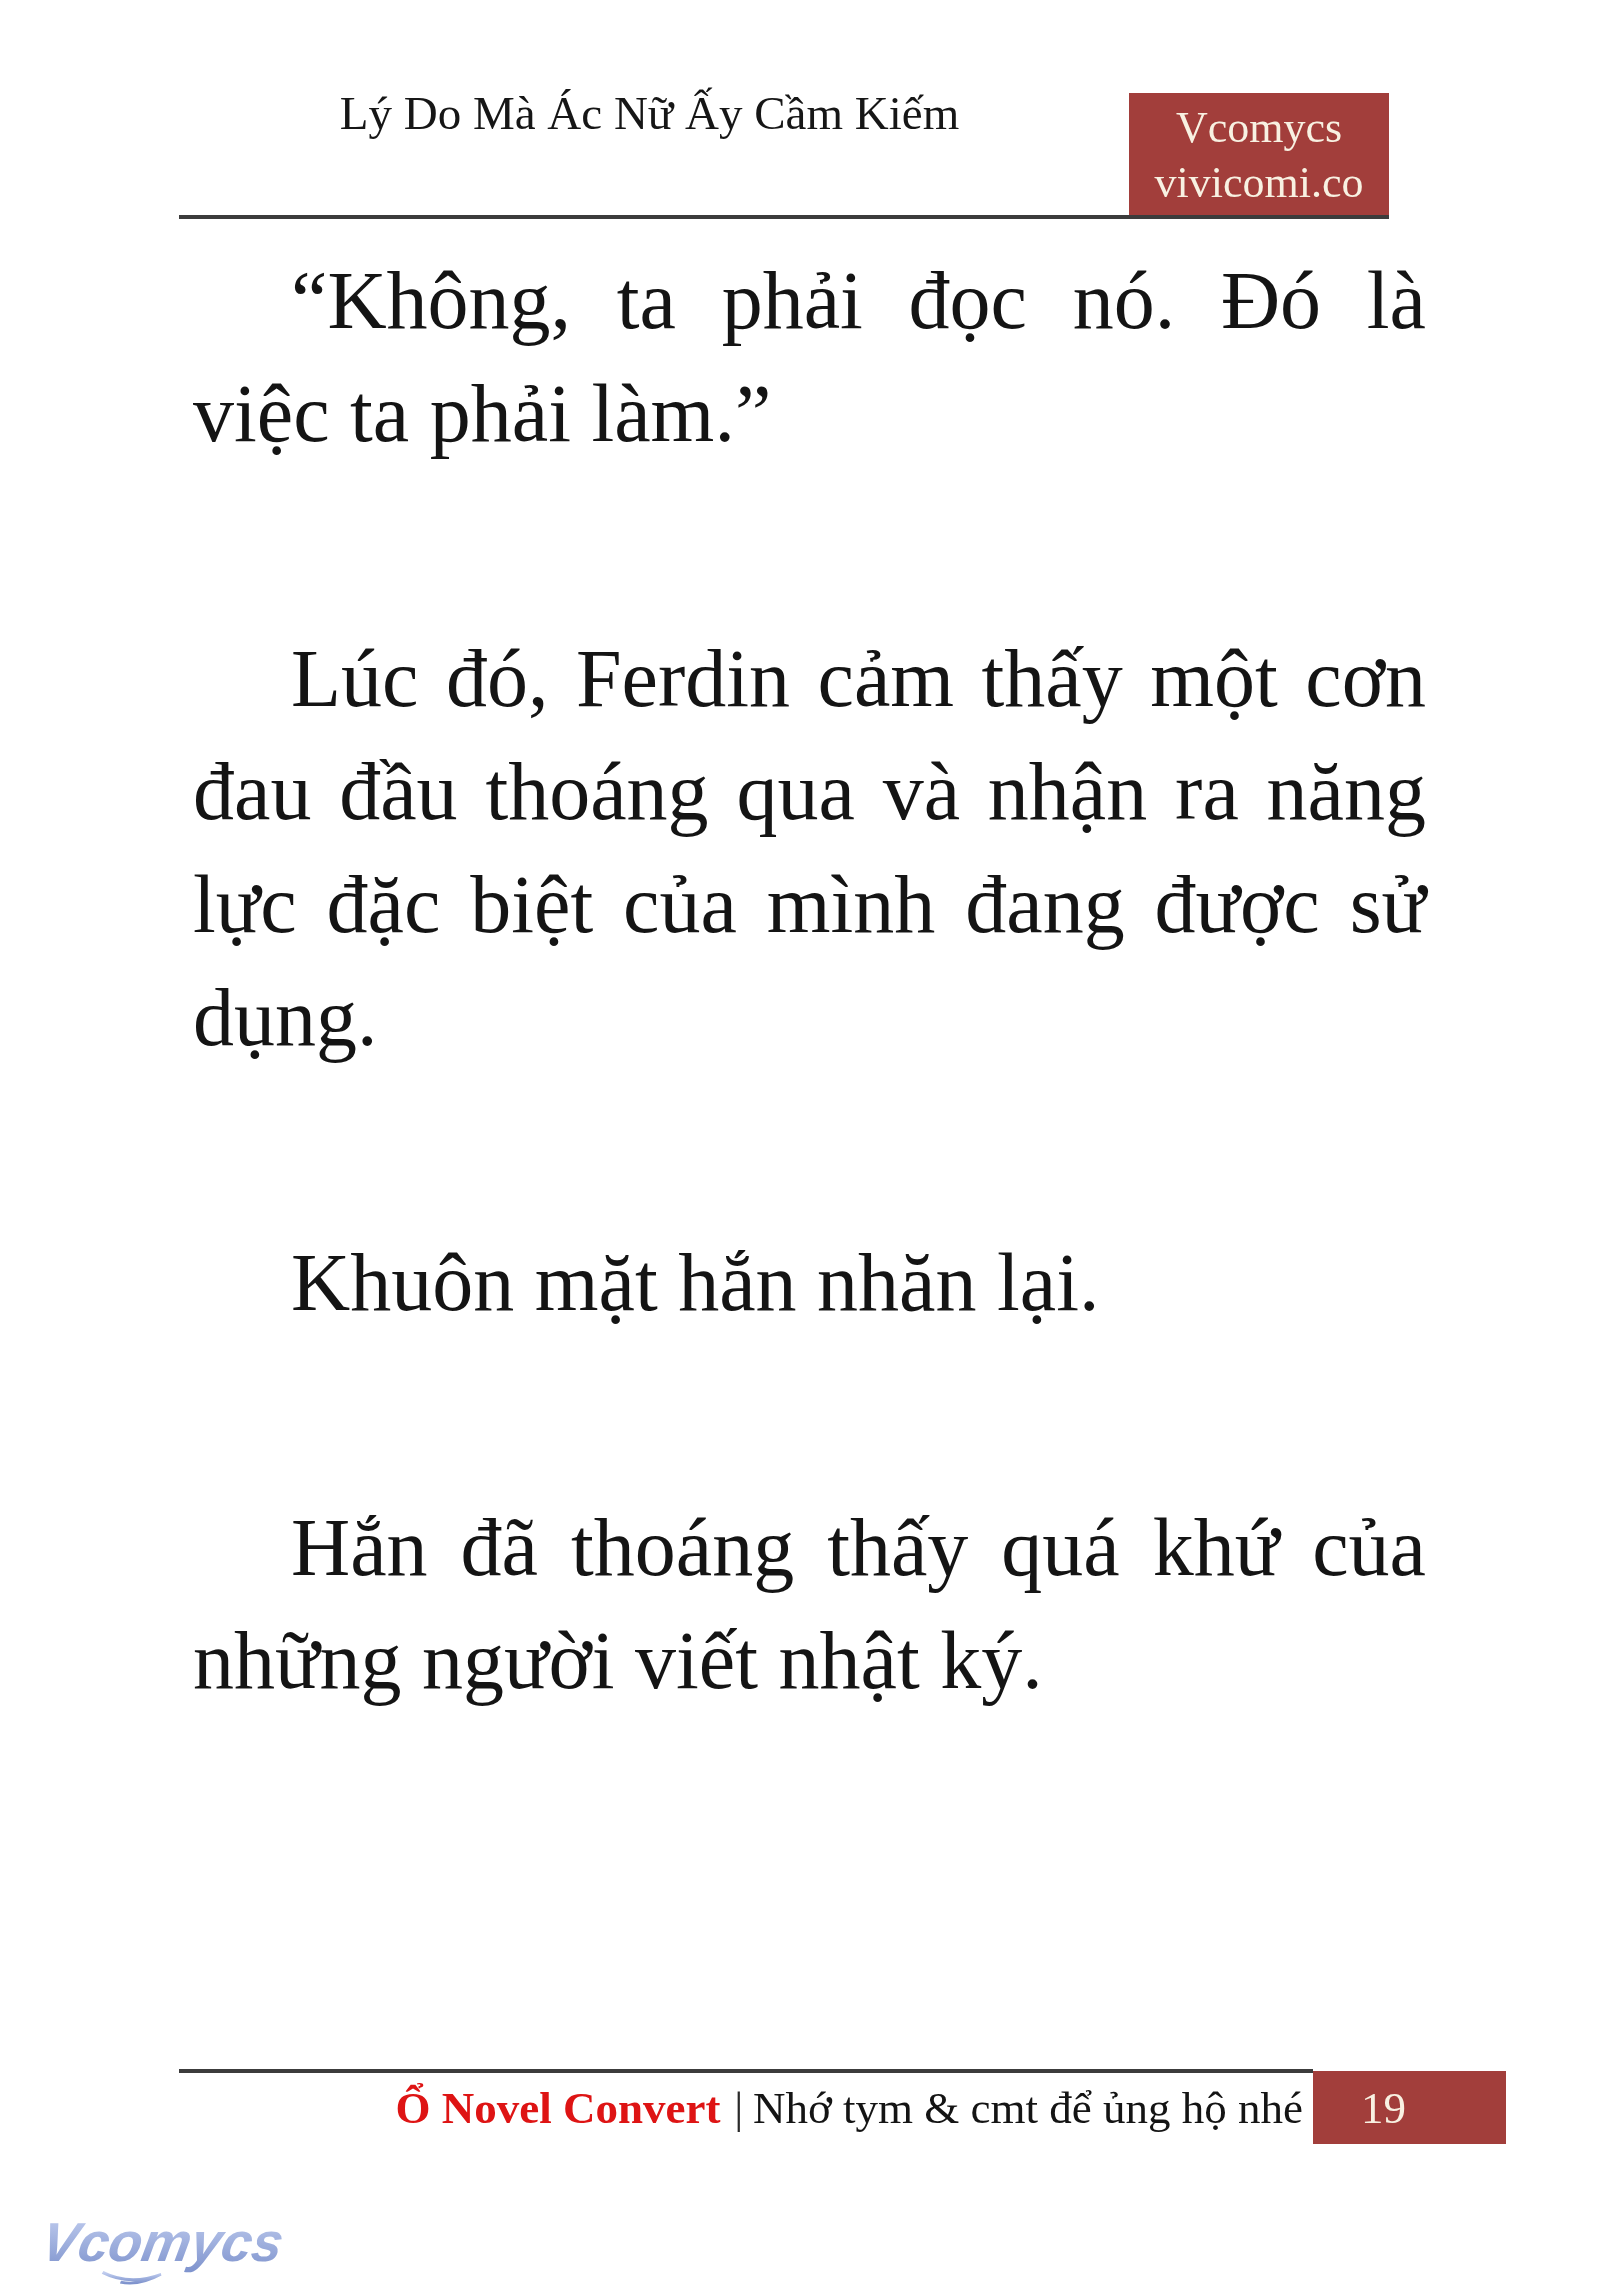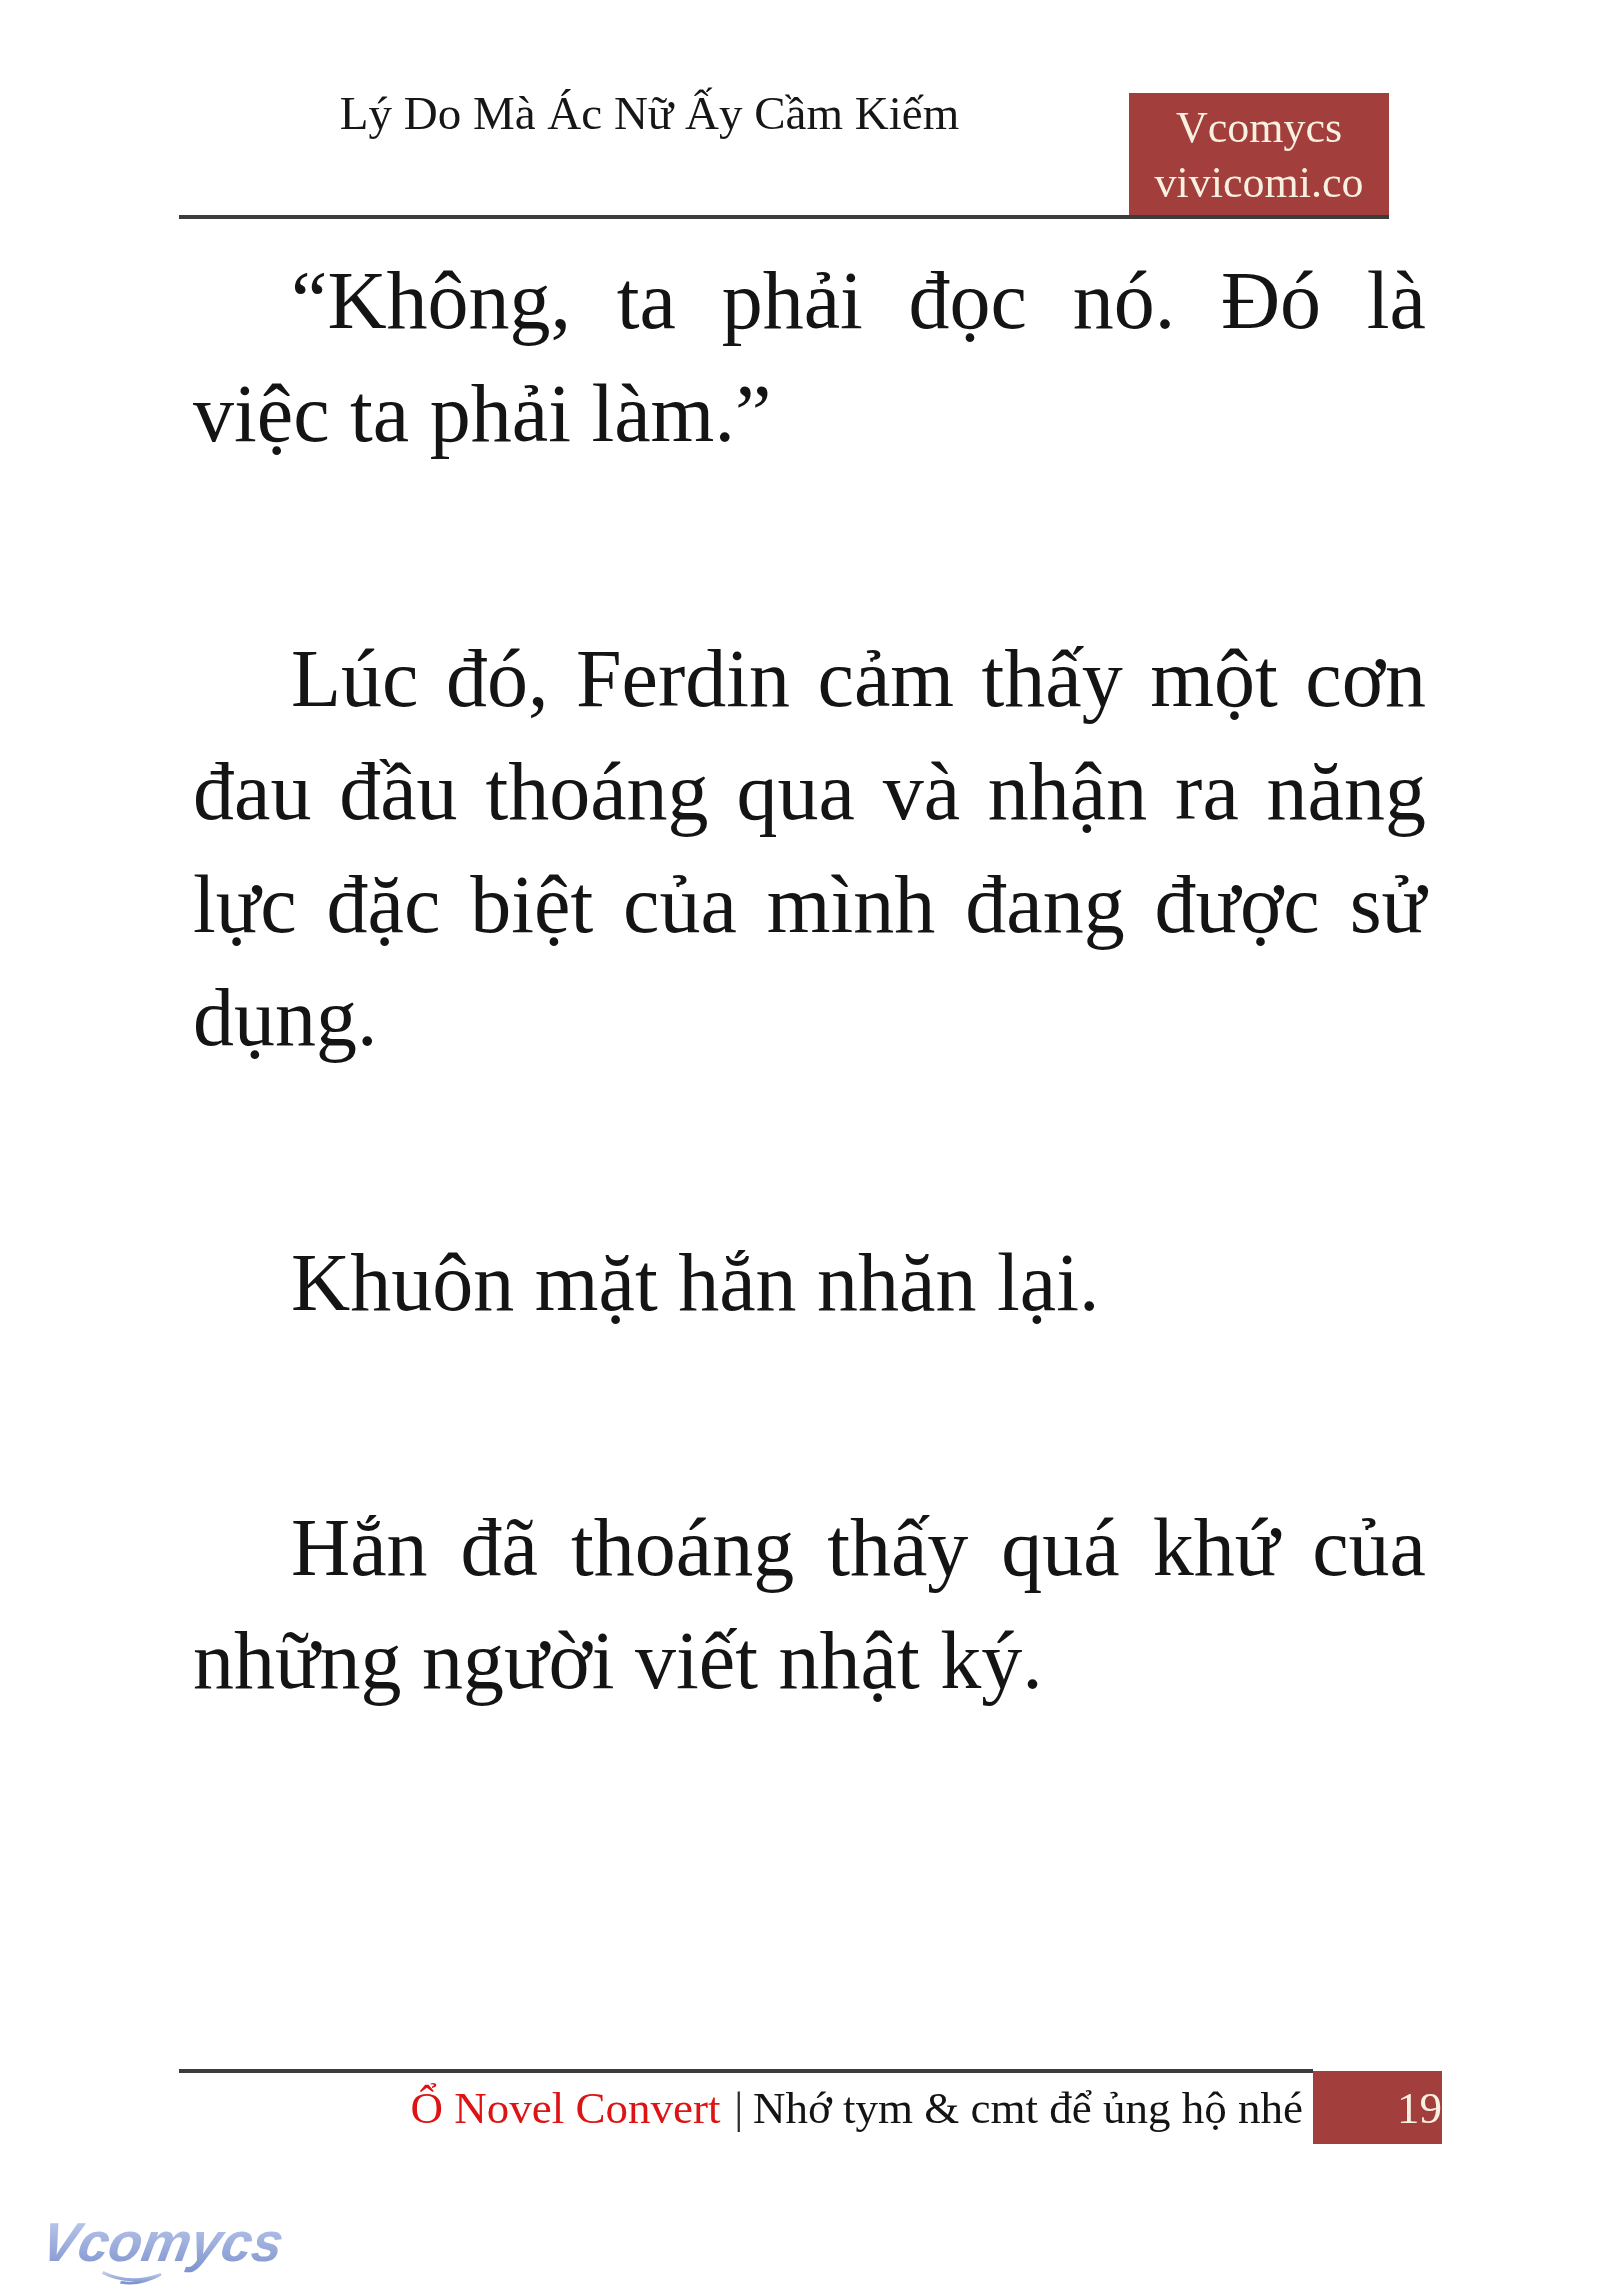--- a/index.html
+++ b/index.html
@@ -55,34 +55,35 @@
   .footer-line{
     position:absolute;
     left:179px;top:2078px;width:1124px;
     text-align:right;
     font-size:45px;line-height:61px;
     color:#141414;
     white-space:nowrap;
   }
   .footer-brand{
     color:#de1414;
-    font-weight:normal;
+    font-weight:bold;
   }
   .footer-sep{
     color:#2a2a2a;
     padding:0 9.8px 0 13.7px;
     font-weight:normal;
   }
   .footer-pagebox{
     position:absolute;
-    left:1313px;top:2071px;width:129px;height:73px;
+    left:1313px;top:2071px;width:145px;height:73px;
     background:#a23e3b;
-    display:flex;align-items:center;justify-content:flex-end;
+    display:flex;align-items:center;justify-content:flex-start;
     color:#f8f1e2;
     font-size:45px;
+    padding-left:48px;
   }
   
   .watermark{
     position:absolute;
     left:21.6px;top:2200px;width:265px;height:90px;
   }
 </style>
 </head>
 <body>
 

